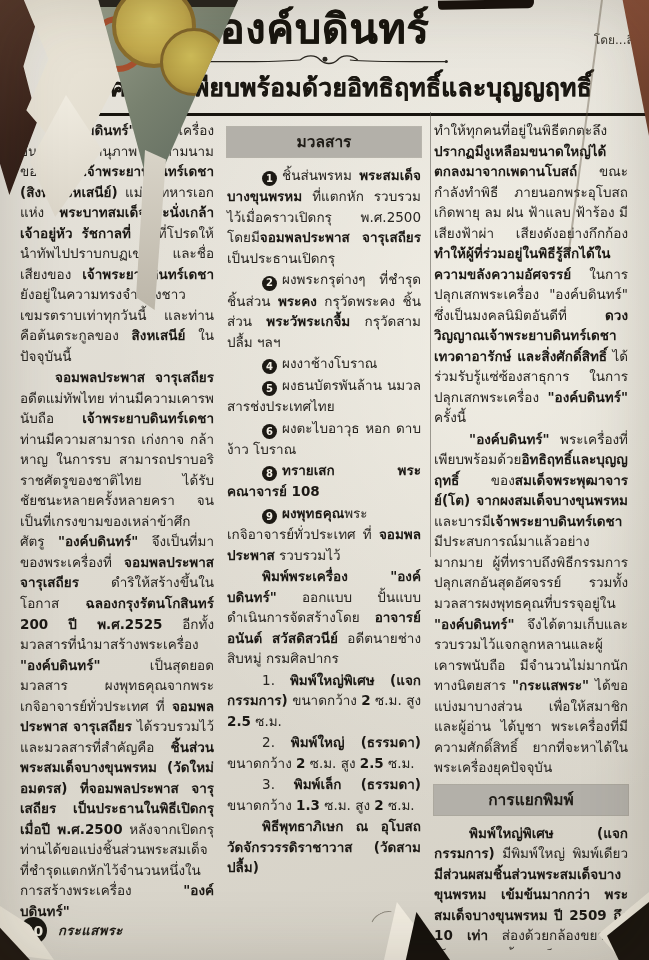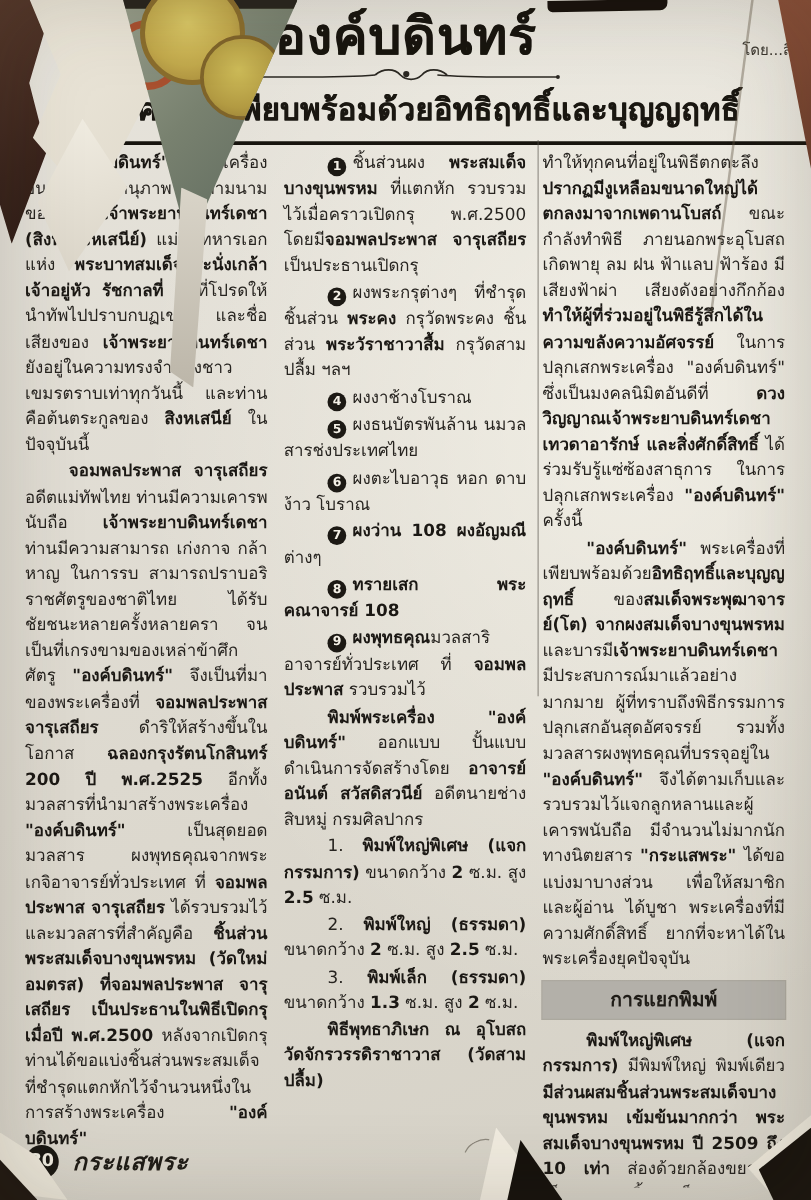--- a/index.html
+++ b/index.html
@@ -36,21 +36,21 @@
   .num-badge{display:inline-flex;width:15px;height:15px;border-radius:50%;
        background:#1c1914;color:#f4f0e6;font-size:10px;font-weight:700;
        align-items:center;justify-content:center;margin-right:5px;vertical-align:-2px;text-indent:0;}
   .colrule{position:absolute;left:430px;top:112px;width:1px;height:445px;
        background:#56524a;opacity:.55;z-index:2;}
 
   
   footer{position:absolute;left:20px;bottom:16px;display:flex;align-items:center;gap:11px;z-index:3;}
   .pagenum{width:27px;height:27px;border-radius:50%;background:#191712;color:#f1ede2;
        font-weight:700;font-size:14px;display:flex;align-items:center;justify-content:center;}
-  .magname{font-style:italic;font-weight:700;font-size:19px;color:#1f1c16;letter-spacing:.5px;}
+  .magname{font-style:italic;font-weight:700;font-size:13px;color:#1f1c16;letter-spacing:.5px;}
 
   
   .decor{position:absolute;z-index:5;pointer-events:none;}
   .dark-left{left:0;top:0;width:78px;height:195px;
       clip-path:polygon(0 0,55% 0,30% 34%,48% 62%,12% 100%,0 84%);
       background:linear-gradient(150deg,#55372a 0%,#39231b 60%,#2a1a14 100%);}
   .flap-white-left{left:4px;top:0;width:124px;height:212px;
       clip-path:polygon(16% 0,76% 0,100% 28%,56% 78%,18% 52%,36% 28%);
       background:linear-gradient(130deg,#efeadd,#ddd7c9);}
   .flap-white-2{left:30px;top:95px;width:72px;height:122px;
@@ -114,28 +114,28 @@
     <h2>พระเครื่องที่เพียบพร้อมด้วยอิทธิฤทธิ์และบุญญฤทธิ์</h2>
     <div class="header-rule"></div>
   </header>
 
   <main class="cols">
     <section class="col">
         <p class="para indent"><span class="b">"องค์บดินทร์" </span><span>พระเครื่องอันทรงมหิทธานุภาพ ตามนามของ </span><span class="b">เจ้าพระยาบดินทร์เดชา (สิงห์ สิงหเสนีย์)</span><span> แม่ทัพทหารเอกแห่ง </span><span class="b">พระบาทสมเด็จพระนั่งเกล้าเจ้าอยู่หัว รัชกาลที่ 3</span><span> ที่โปรดให้นำทัพไปปราบกบฏเขมร และชื่อเสียงของ </span><span class="b">เจ้าพระยาบดินทร์เดชา</span><span> ยังอยู่ในความทรงจำของชาวเขมรตราบเท่าทุกวันนี้ และท่านคือต้นตระกูลของ </span><span class="b">สิงหเสนีย์</span><span> ในปัจจุบันนี้</span></p>
         <p class="para indent"><span class="b">จอมพลประพาส จารุเสถียร</span><span> อดีตแม่ทัพไทย ท่านมีความเคารพนับถือ </span><span class="b">เจ้าพระยาบดินทร์เดชา</span><span> ท่านมีความสามารถ เก่งกาจ กล้าหาญ ในการรบ สามารถปราบอริราชศัตรูของชาติไทย ได้รับชัยชนะหลายครั้งหลายครา จนเป็นที่เกรงขามของเหล่าข้าศึกศัตรู </span><span class="b">"องค์บดินทร์"</span><span> จึงเป็นที่มาของพระเครื่องที่ </span><span class="b">จอมพลประพาส จารุเสถียร</span><span> ดำริให้สร้างขึ้นในโอกาส </span><span class="b">ฉลองกรุงรัตนโกสินทร์ 200 ปี พ.ศ.2525</span><span> อีกทั้งมวลสารที่นำมาสร้างพระเครื่อง </span><span class="b">"องค์บดินทร์"</span><span> เป็นสุดยอดมวลสาร ผงพุทธคุณจากพระเกจิอาจารย์ทั่วประเทศ ที่ </span><span class="b">จอมพลประพาส จารุเสถียร</span><span> ได้รวบรวมไว้ และมวลสารที่สำคัญคือ </span><span class="b">ชิ้นส่วนพระสมเด็จบางขุนพรหม (วัดใหม่อมตรส) ที่จอมพลประพาส จารุเสถียร เป็นประธานในพิธีเปิดกรุ เมื่อปี พ.ศ.2500</span><span> หลังจากเปิดกรุท่านได้ขอแบ่งชิ้นส่วนพระสมเด็จที่ชำรุดแตกหักไว้จำนวนหนึ่งในการสร้างพระเครื่อง </span><span class="b">"องค์บดินทร์"</span></p>
       </section>
     <section class="col">
-        <p class="para indent"><span class="num-badge">1</span><span>ชิ้นส่วนผง </span><span class="b">พระสมเด็จบางขุนพรหม</span><span> ที่แตกหัก รวบรวมไว้เมื่อคราวเปิดกรุ พ.ศ.2500 โดยมี</span><span class="b">จอมพลประพาส จารุเสถียร</span><span> เป็นประธานเปิดกรุ</span></p>
-        <p class="para indent"><span class="num-badge">2</span><span>ผงพระกรุต่างๆ ที่ชำรุด ชิ้นส่วน </span><span class="b">พระคง</span><span> กรุวัดพระคง ชิ้นส่วน </span><span class="b">พระวัราชาวาสื้ม</span><span> กรุวัดสามปลื้ม ฯลฯ</span></p>
+        <div class="section-box">มวลสาร</div>
+        <p class="para indent"><span class="num-badge">1</span><span>ชิ้นส่นพรหม </span><span class="b">พระสมเด็จบางขุนพรหม</span><span> ที่แตกหัก รวบรวมไว้เมื่อคราวเปิดกรุ พ.ศ.2500 โดยมี</span><span class="b">จอมพลประพาส จารุเสถียร</span><span> เป็นประธานเปิดกรุ</span></p>
+        <p class="para indent"><span class="num-badge">2</span><span>ผงพระกรุต่างๆ ที่ชำรุด ชิ้นส่วน </span><span class="b">พระคง</span><span> กรุวัดพระคง ชิ้นส่วน </span><span class="b">พระวัพระเกจื้ม</span><span> กรุวัดสามปลื้ม ฯลฯ</span></p>
         <p class="para indent"><span class="num-badge">4</span><span>ผงงาช้างโบราณ</span></p>
         <p class="para indent"><span class="num-badge">5</span><span>ผงธนบัตรพันล้าน นมวลสารช่งประเทศไทย</span></p>
         <p class="para indent"><span class="num-badge">6</span><span>ผงตะไบอาวุธ หอก ดาบ ง้าว โบราณ</span></p>
-        <p class="para indent"><span class="num-badge">7</span><span class="b">ผงว่าน 108 ผงอัญมณี</span><span> ต่างๆ</span></p>
         <p class="para indent"><span class="num-badge">8</span><span class="b">ทรายเสก พระคณาจารย์ 108</span></p>
-        <p class="para indent"><span class="num-badge">9</span><span class="b">ผงพุทธคุณ</span><span>มวลสาริอาจารย์ทั่วประเทศ ที่ </span><span class="b">จอมพลประพาส</span><span> รวบรวมไว้</span></p>
+        <p class="para indent"><span class="num-badge">9</span><span class="b">ผงพุทธคุณ</span><span>พระเกจิอาจารย์ทั่วประเทศ ที่ </span><span class="b">จอมพลประพาส</span><span> รวบรวมไว้</span></p>
         <p class="para indent"><span class="b">พิมพ์พระเครื่อง "องค์บดินทร์"</span><span> ออกแบบ ปั้นแบบ ดำเนินการจัดสร้างโดย </span><span class="b">อาจารย์อนันต์ สวัสดิสวนีย์</span><span> อดีตนายช่างสิบหมู่ กรมศิลปากร</span></p>
         <p class="para indent"><span>1. </span><span class="b">พิมพ์ใหญ่พิเศษ (แจกกรรมการ)</span><span> ขนาดกว้าง </span><span class="b">2</span><span> ซ.ม. สูง </span><span class="b">2.5</span><span> ซ.ม.</span></p>
         <p class="para indent"><span>2. </span><span class="b">พิมพ์ใหญ่ (ธรรมดา)</span><span> ขนาดกว้าง </span><span class="b">2</span><span> ซ.ม. สูง </span><span class="b">2.5</span><span> ซ.ม.</span></p>
         <p class="para indent"><span>3. </span><span class="b">พิมพ์เล็ก (ธรรมดา)</span><span> ขนาดกว้าง </span><span class="b">1.3</span><span> ซ.ม. สูง </span><span class="b">2</span><span> ซ.ม.</span></p>
         <p class="para indent"><span class="b">พิธีพุทธาภิเษก ณ อุโบสถวัดจักรวรรดิราชาวาส (วัดสามปลื้ม)</span></p>
       </section>
     <section class="col">
         <p class="para"><span>ทำให้ทุกคนที่อยู่ในพิธีตกตะลึง </span><span class="b">ปรากฏมีงูเหลือมขนาดใหญ่ได้ตกลงมาจากเพดานโบสถ์</span><span> ขณะกำลังทำพิธี ภายนอกพระอุโบสถเกิดพายุ ลม ฝน ฟ้าแลบ ฟ้าร้อง มีเสียงฟ้าผ่า เสียงดังอย่างกึกก้อง </span><span class="b">ทำให้ผู้ที่ร่วมอยู่ในพิธีรู้สึกได้ในความขลังความอัศจรรย์</span><span> ในการปลุกเสกพระเครื่อง "องค์บดินทร์" ซึ่งเป็นมงคลนิมิตอันดีที่ </span><span class="b">ดวงวิญญาณเจ้าพระยาบดินทร์เดชา เทวดาอารักษ์ และสิ่งศักดิ์สิทธิ์</span><span> ได้ร่วมรับรู้แซ่ซ้องสาธุการ ในการปลุกเสกพระเครื่อง </span><span class="b">"องค์บดินทร์"</span><span> ครั้งนี้</span></p>
         <p class="para indent"><span class="b">"องค์บดินทร์"</span><span> พระเครื่องที่เพียบพร้อมด้วย</span><span class="b">อิทธิฤทธิ์และบุญญฤทธิ์</span><span> ของ</span><span class="b">สมเด็จพระพุฒาจารย์(โต) จากผงสมเด็จบางขุนพรหม</span><span> และบารมี</span><span class="b">เจ้าพระยาบดินทร์เดชา</span><span> มีประสบการณ์มาแล้วอย่างมากมาย ผู้ที่ทราบถึงพิธีกรรมการปลุกเสกอันสุดอัศจรรย์ รวมทั้งมวลสารผงพุทธคุณที่บรรจุอยู่ใน </span><span class="b">"องค์บดินทร์"</span><span> จึงได้ตามเก็บและรวบรวมไว้แจกลูกหลานและผู้เคารพนับถือ มีจำนวนไม่มากนัก ทางนิตยสาร </span><span class="b">"กระแสพระ"</span><span> ได้ขอแบ่งมาบางส่วน เพื่อให้สมาชิกและผู้อ่าน ได้บูชา พระเครื่องที่มีความศักดิ์สิทธิ์ ยากที่จะหาได้ในพระเครื่องยุคปัจจุบัน</span></p>
         <div class="section-box">การแยกพิมพ์</div>

